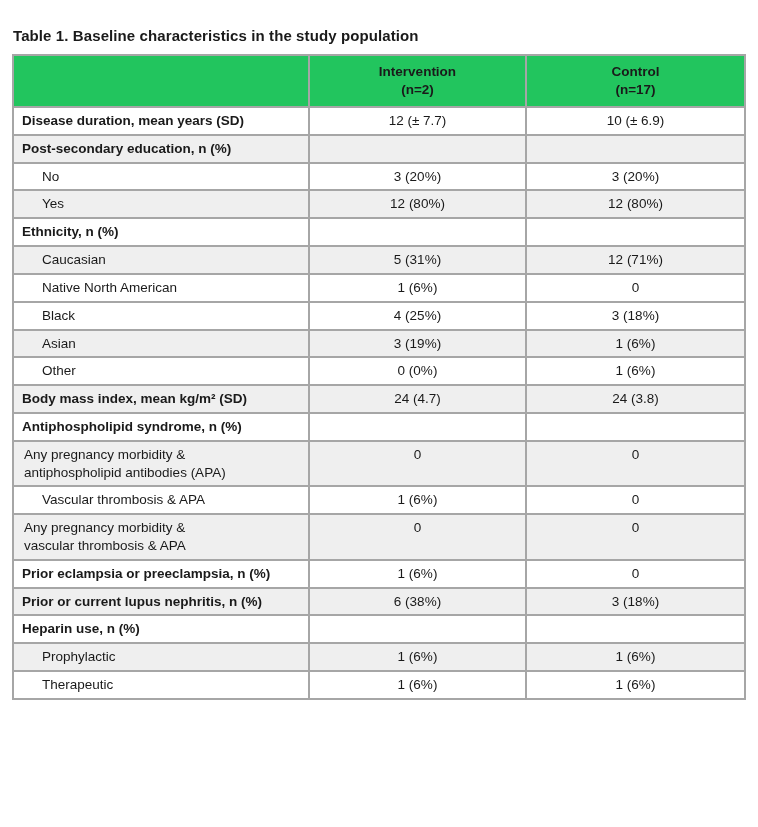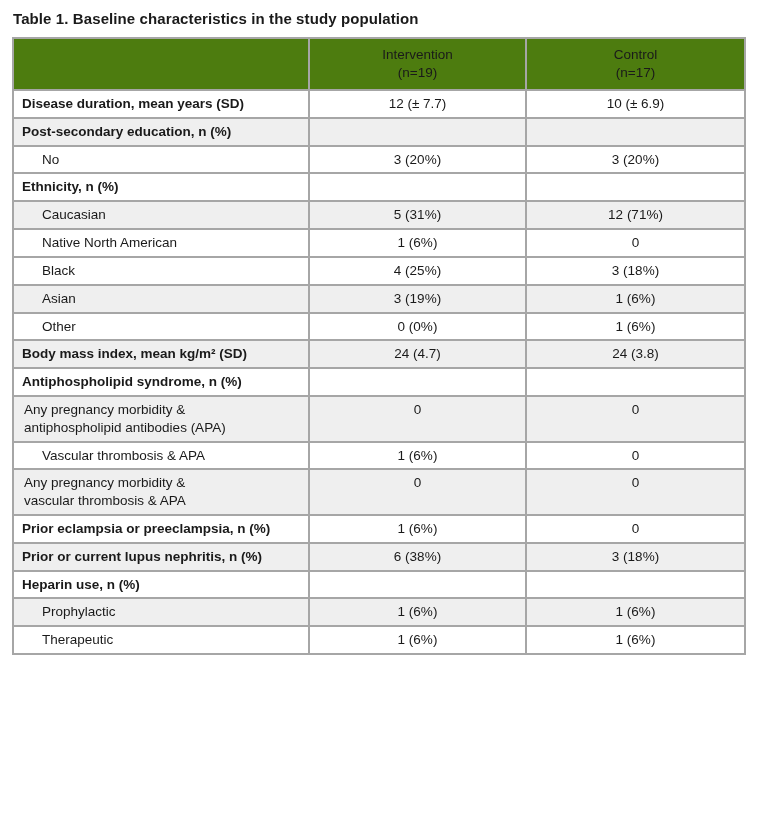--- a/index.html
+++ b/index.html
@@ -8,21 +8,21 @@
     --text: #1a1a1a;
   }
   * { box-sizing: border-box; }
   html, body {
     margin: 0; padding: 0;
     background: #ffffff;
     width: 758px;
     font-family: "Liberation Sans", sans-serif;
     color: var(--text);
   }
-  .page { width: 758px; height: 827px; padding-top: 8px; }
+  .page { width: 758px; height: 827px; padding-top: 25px; }
   .table-title {
     font-size: 15px;
     font-weight: 700;
     padding: 2px 0 10px 13px;
     letter-spacing: 0.1px;
   }
   table.baseline {
     border-collapse: collapse;
     margin-left: 12px;
     table-layout: fixed;
@@ -35,22 +35,22 @@
     padding: 4px 4px;
     height: 21px;
     vertical-align: top;
     overflow: hidden;
   }
   tr.shaded td { background: var(--shade); }
   td.header-cell {
     height: 52px;
     vertical-align: middle;
     text-align: center;
-    font-weight: 400;
-    background: #4d7c0f;
+    font-weight: 700;
+    background: #22c55e;
   }
   td.label.category { font-weight: 700; padding-left: 8px; }
   td.label.sub { padding-left: 28px; }
   td.label.sub-center { padding-left: 4px; }
   .center-block {
     width: fit-content;
     margin-left: 6px;
     text-align: left;
     white-space: pre;
   }
@@ -67,21 +67,21 @@
     <colgroup>
       <col style="width:296px">
       <col style="width:217px">
       <col style="width:219px">
     </colgroup>
     <thead>
       <tr>
         <td class="header-cell"></td>
         <td class="header-cell">
           <div>Intervention</div>
-          <div>(n=19)</div>
+          <div>(n=2)</div>
         </td>
         <td class="header-cell">
           <div>Control</div>
           <div>(n=17)</div>
         </td>
       </tr>
     </thead>
     <tbody>
         <tr>
           <td class="label category">Disease duration, mean years (SD)</td>
@@ -90,20 +90,25 @@
         </tr>
         <tr class="shaded">
           <td class="label category">Post-secondary education, n (%)</td>
           <td class="val"></td>
           <td class="val"></td>
         </tr>
         <tr>
           <td class="label sub">No</td>
           <td class="val">3 (20%)</td>
           <td class="val">3 (20%)</td>
+        </tr>
+        <tr class="shaded">
+          <td class="label sub">Yes</td>
+          <td class="val">12 (80%)</td>
+          <td class="val">12 (80%)</td>
         </tr>
         <tr>
           <td class="label category">Ethnicity, n (%)</td>
           <td class="val"></td>
           <td class="val"></td>
         </tr>
         <tr class="shaded">
           <td class="label sub">Caucasian</td>
           <td class="val">5 (31%)</td>
           <td class="val">12 (71%)</td>

